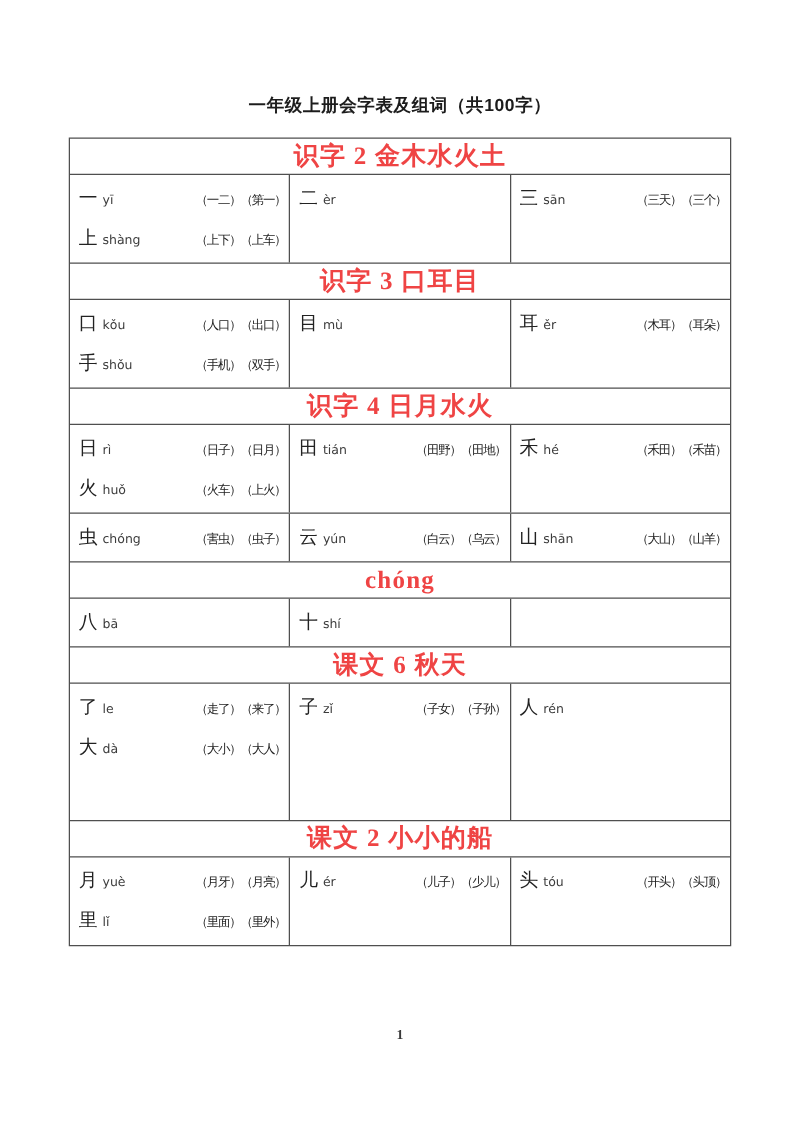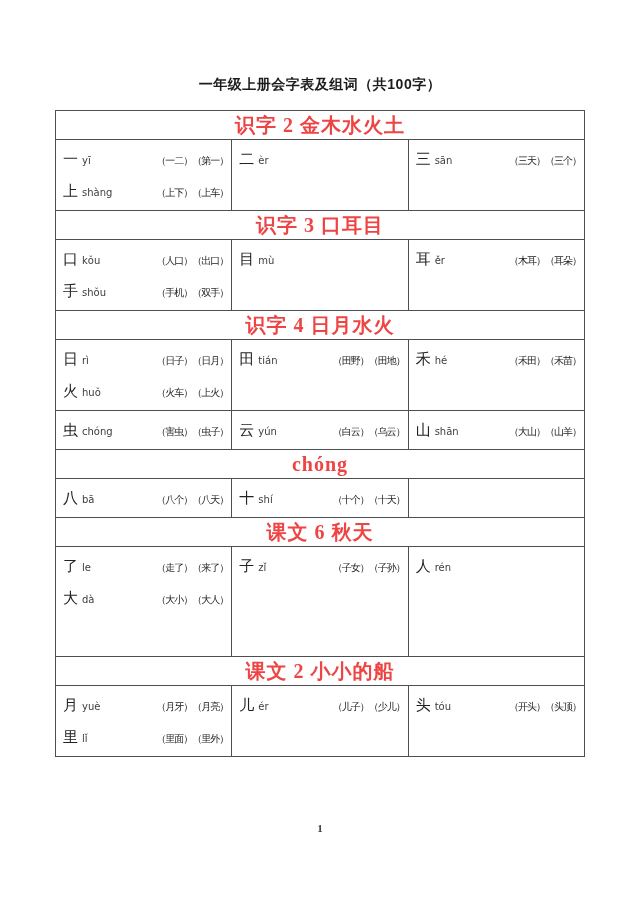--- a/index.html
+++ b/index.html
@@ -246,30 +246,28 @@
     </div>
     <div class="section">
       <div class="section-header">chóng</div>
       <div class="content-row lines-1">
         <div class="cell">
           <div class="entry-line">
             <span class="entry-left">
               <span class="hanzi">八</span>
               <span class="pinyin">bā</span>
             </span>
-            <span class="words">（八个）（八天）</span>
           </div>
         </div>
         <div class="cell">
           <div class="entry-line">
             <span class="entry-left">
               <span class="hanzi">十</span>
               <span class="pinyin">shí</span>
             </span>
-            <span class="words">（十个）（十天）</span>
           </div>
         </div>
         <div class="cell"></div>
       </div>
     </div>
     <div class="section">
       <div class="section-header">课文 6 秋天</div>
       <div class="content-row lines-2">
         <div class="cell">
           <div class="entry-line">

